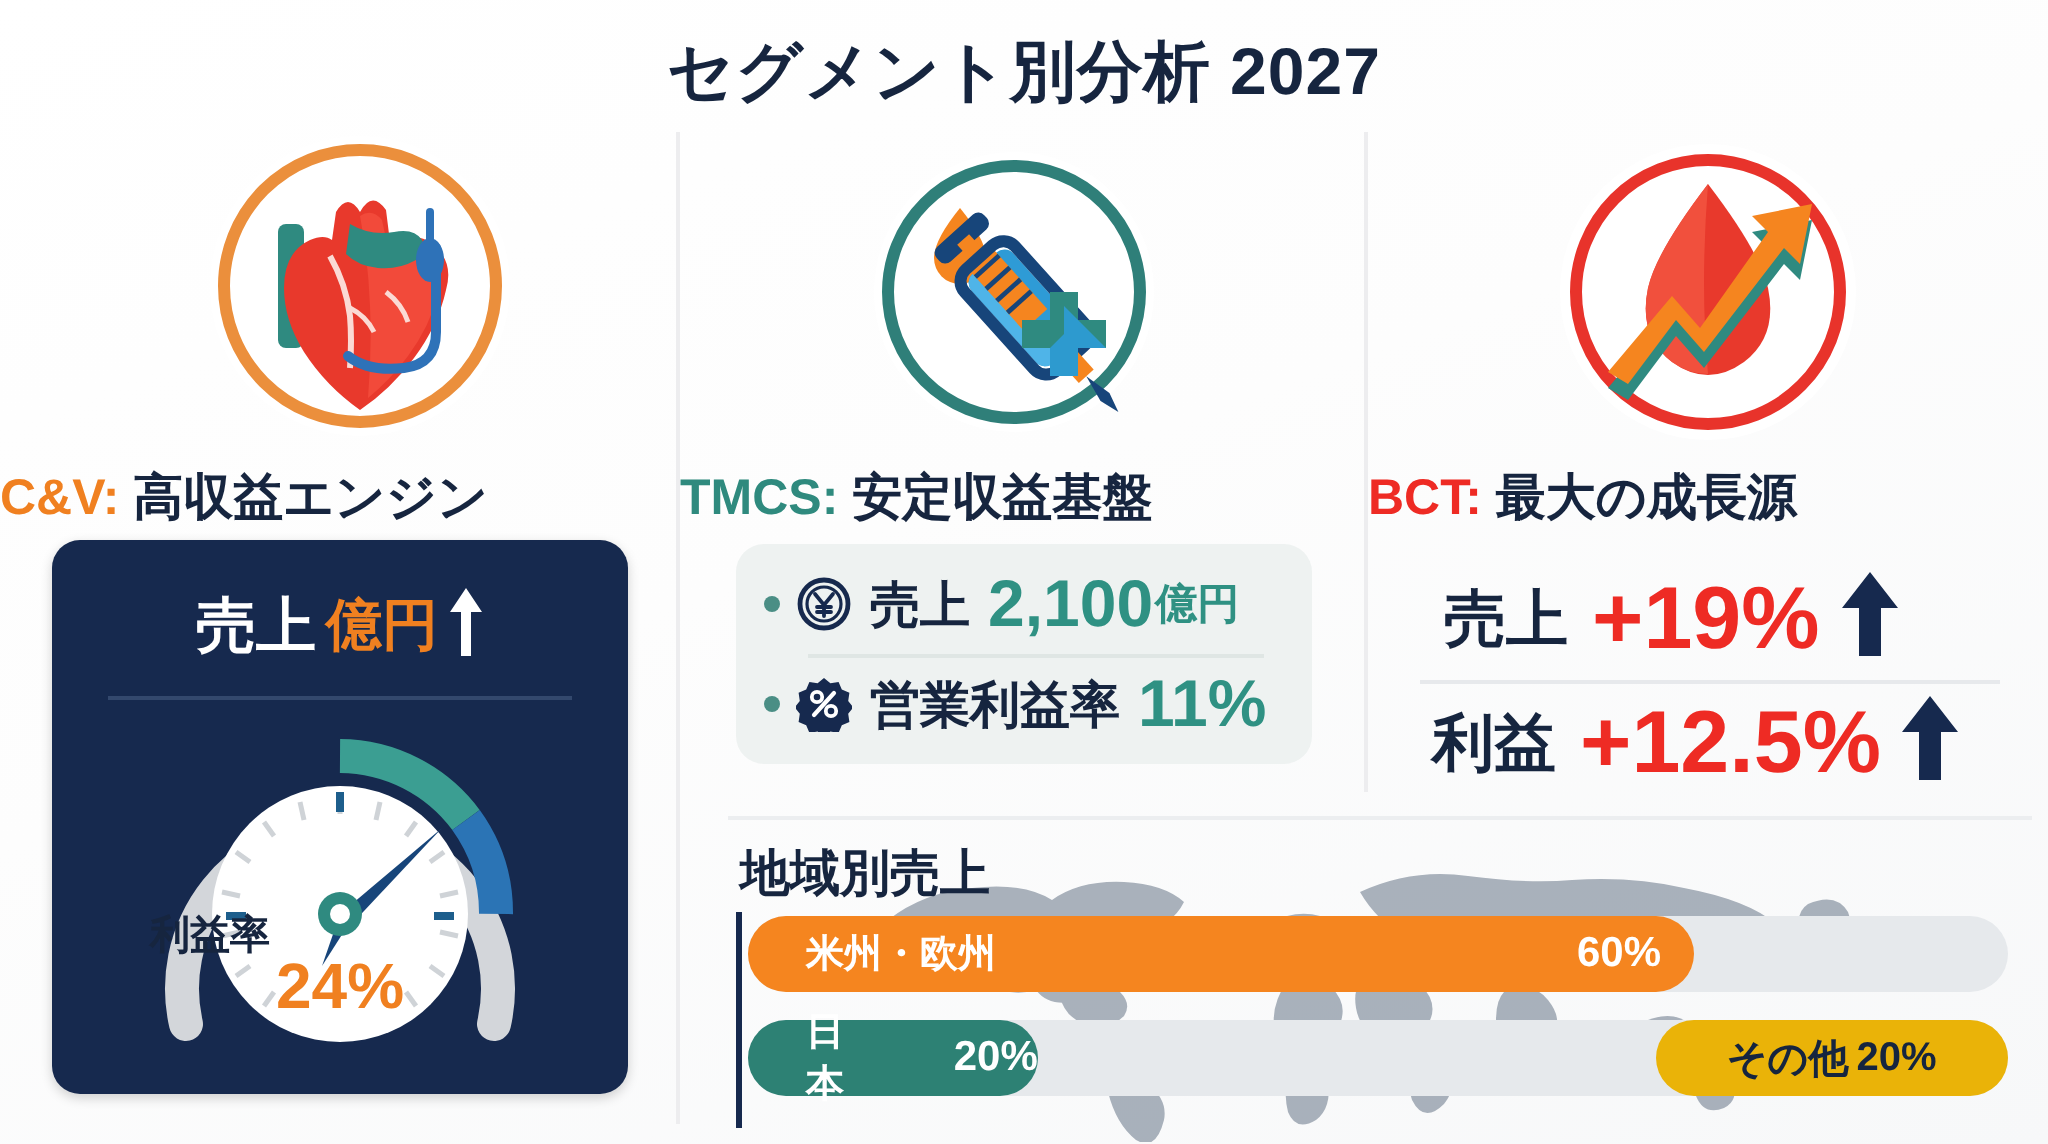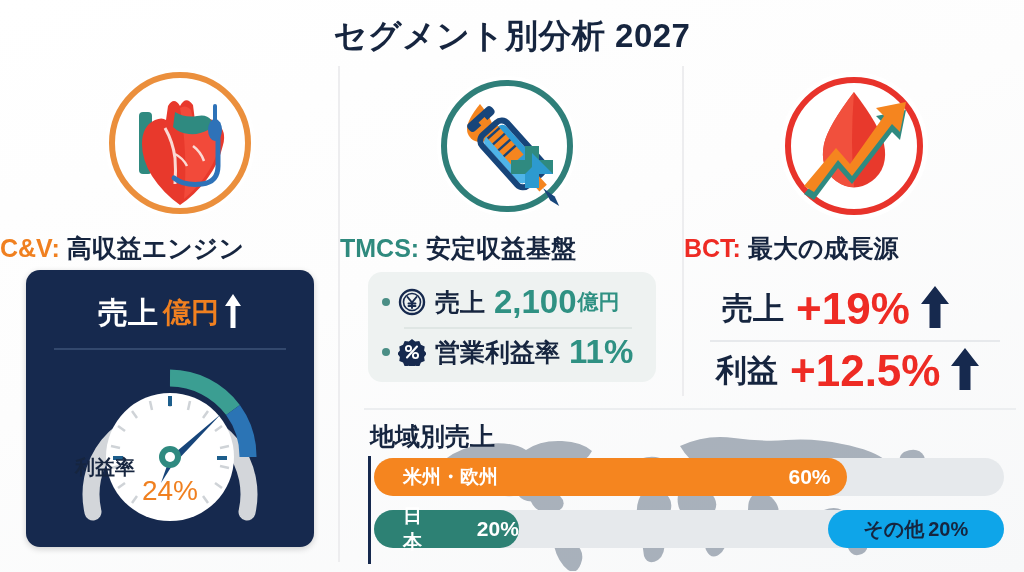--- a/index.html
+++ b/index.html
@@ -75,21 +75,21 @@
   .region{position:absolute;left:364px;top:412px;right:4px;bottom:0;overflow:hidden;}
   .map{position:absolute;left:70px;top:4px;width:560px;height:155px;opacity:.72;}
   .region-title{position:absolute;left:6px;top:8px;font-size:25px;font-weight:bold;color:#16253f;}
   .region-axis{position:absolute;left:4px;top:44px;width:3px;height:108px;background:#16294e;}
   .bar-track{position:absolute;left:10px;right:16px;height:38px;background:#e6e9ec;border-radius:19px;}
   .bar-track.t1{top:46px;}
   .bar-track.t2{top:98px;}
   .bar-fill{position:absolute;left:0;top:0;height:100%;border-radius:19px;display:flex;align-items:center;}
   .bar-fill.orange{background:#f5851f;}
   .bar-fill.teal{background:#2d8174;gap:21px;}
-  .bar-other{position:absolute;right:0;top:0;height:100%;border-radius:19px;background:#0ea5e9;
+  .bar-other{position:absolute;right:0;top:0;height:100%;border-radius:19px;background:#eab308;
     display:flex;align-items:center;justify-content:center;}
   .bar-name{color:#ffffff;font-size:19px;font-weight:bold;margin-left:29px;font-family:Liberation Serif, serif;}
   .bar-pct{color:#ffffff;font-size:21px;font-weight:bold;position:absolute;right:16px;}
   .bar-pct.inline{position:static;margin-left:32px;}
   .other-txt{color:#16253f;font-size:20px;font-weight:bold;}
   .other-pct{color:#16253f;font-size:20px;font-weight:bold;margin-left:4px;}
 </style>
 </head>
 <body>
 
@@ -160,21 +160,21 @@
           <line x1="95" y1="34" x2="95" y2="44"></line>
           <line x1="38" y1="96" x2="48" y2="96"></line>
           <line x1="152" y1="96" x2="142" y2="96"></line>
         </g>
         <path d="M95 95 L146 52 L99 102 Z" fill="#17457a"></path>
         <path d="M95 95 L86 121 L100 99 Z" fill="#17457a"></path>
         <circle cx="95" cy="95" r="11" fill="#2f8a80"></circle>
         <circle cx="95" cy="95" r="5" fill="#ffffff"></circle>
       </svg>
       <div style="position:absolute;left:0;right:0;top:92px;text-align:left;font-size:20px;font-weight:bold;color:#16253f;">利益率</div>
-      <div style="position:absolute;left:0;right:0;top:113px;text-align:center;font-size:28px;font-weight:normal;color:#f08020;">24%</div>
+      <div style="position:absolute;left:0;right:0;top:113px;text-align:center;font-size:32px;font-weight:bold;color:#f08020;">24%</div>
     </div>
   </div>
 
   <div class="iconwrap" style="left:437px;top:76px;width:140px;height:140px;">
     <svg width="140" height="140" viewBox="0 0 140 140">
       <circle cx="70" cy="70" r="63" fill="#ffffff" stroke="#2f7f79" stroke-width="6"></circle>
       <path d="M43 28 q13 16 13 25 a13 13 0 0 1 -26 0 q0 -9 13 -25 z" fill="#f5851f"></path>
       <path d="M83 77 l12 -12 a7 7 0 0 1 10 0 l-10 -10 a7 7 0 0 1 0 -10 l12 -12 l8 8 l-12 12 l10 10 l12 -12 l8 8 l-12 12 a7 7 0 0 1 -10 0 l10 10 a7 7 0 0 1 0 10 z" fill="none"></path>
       <g transform="rotate(-42 70 72)">
         <rect x="54" y="28" width="32" height="10" rx="4" fill="#17457a"></rect>

